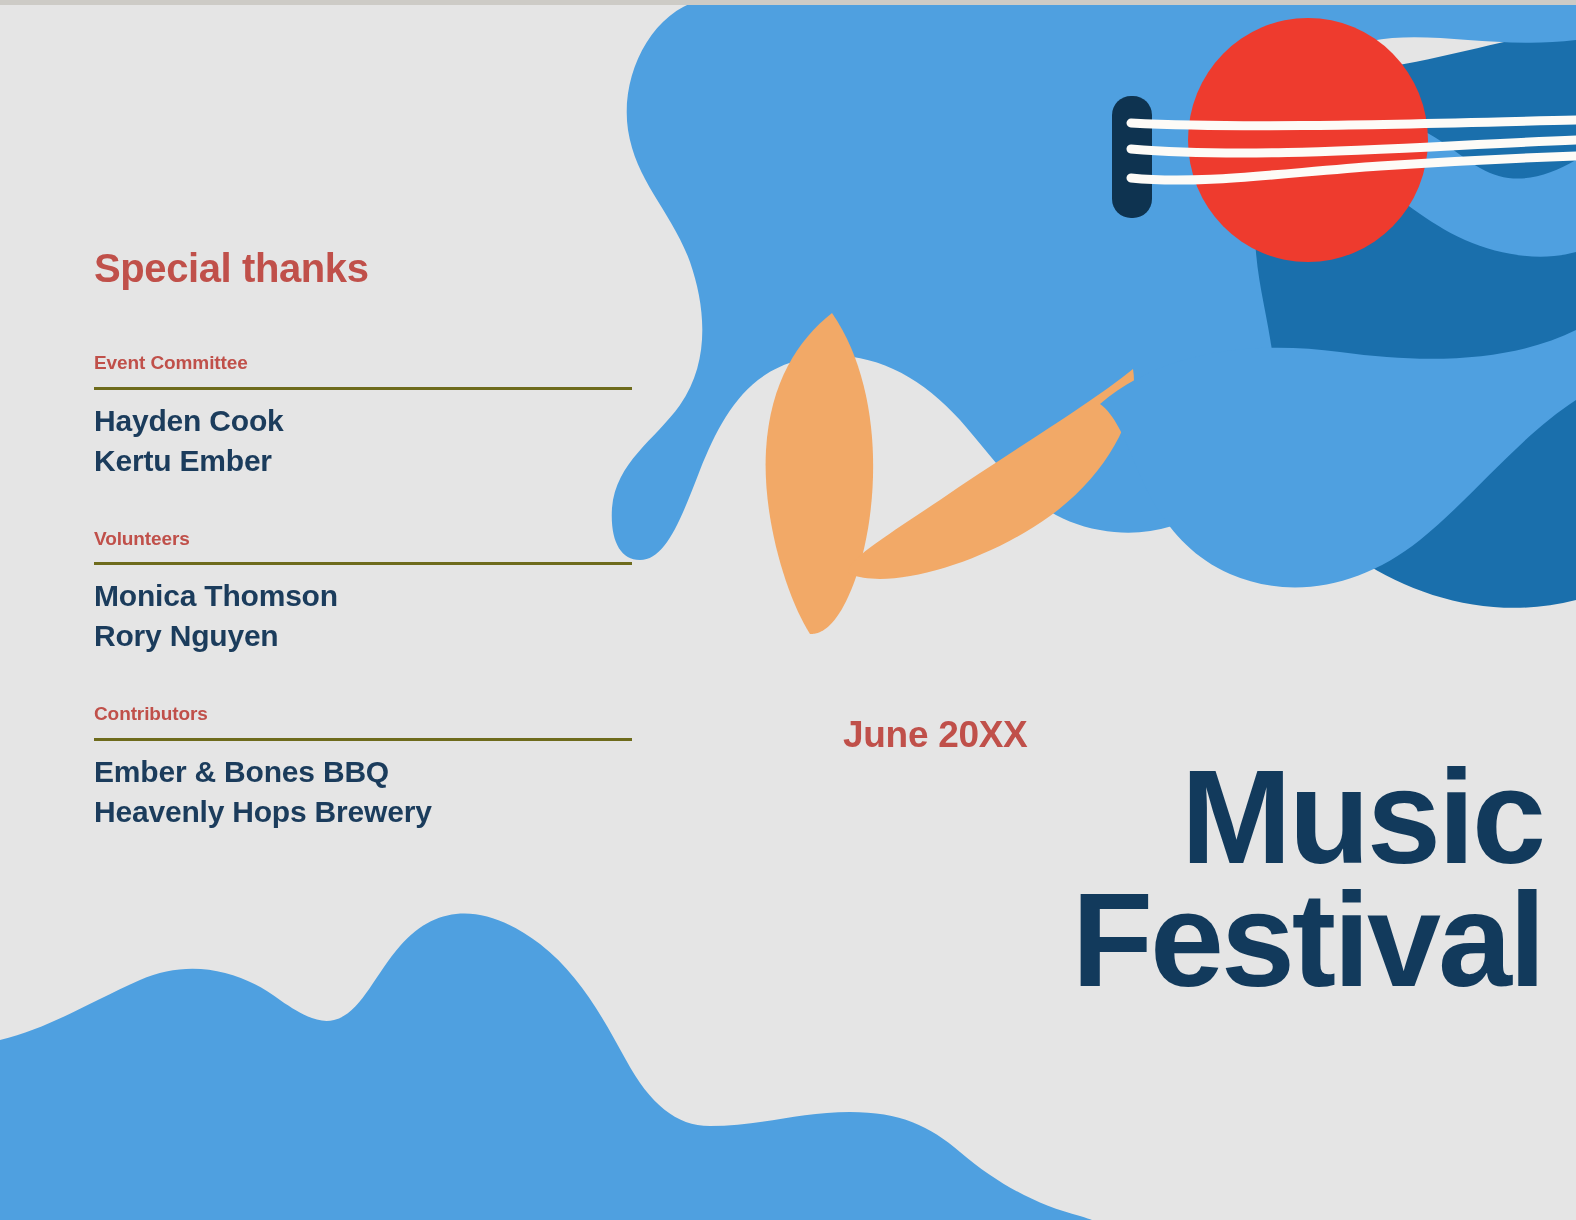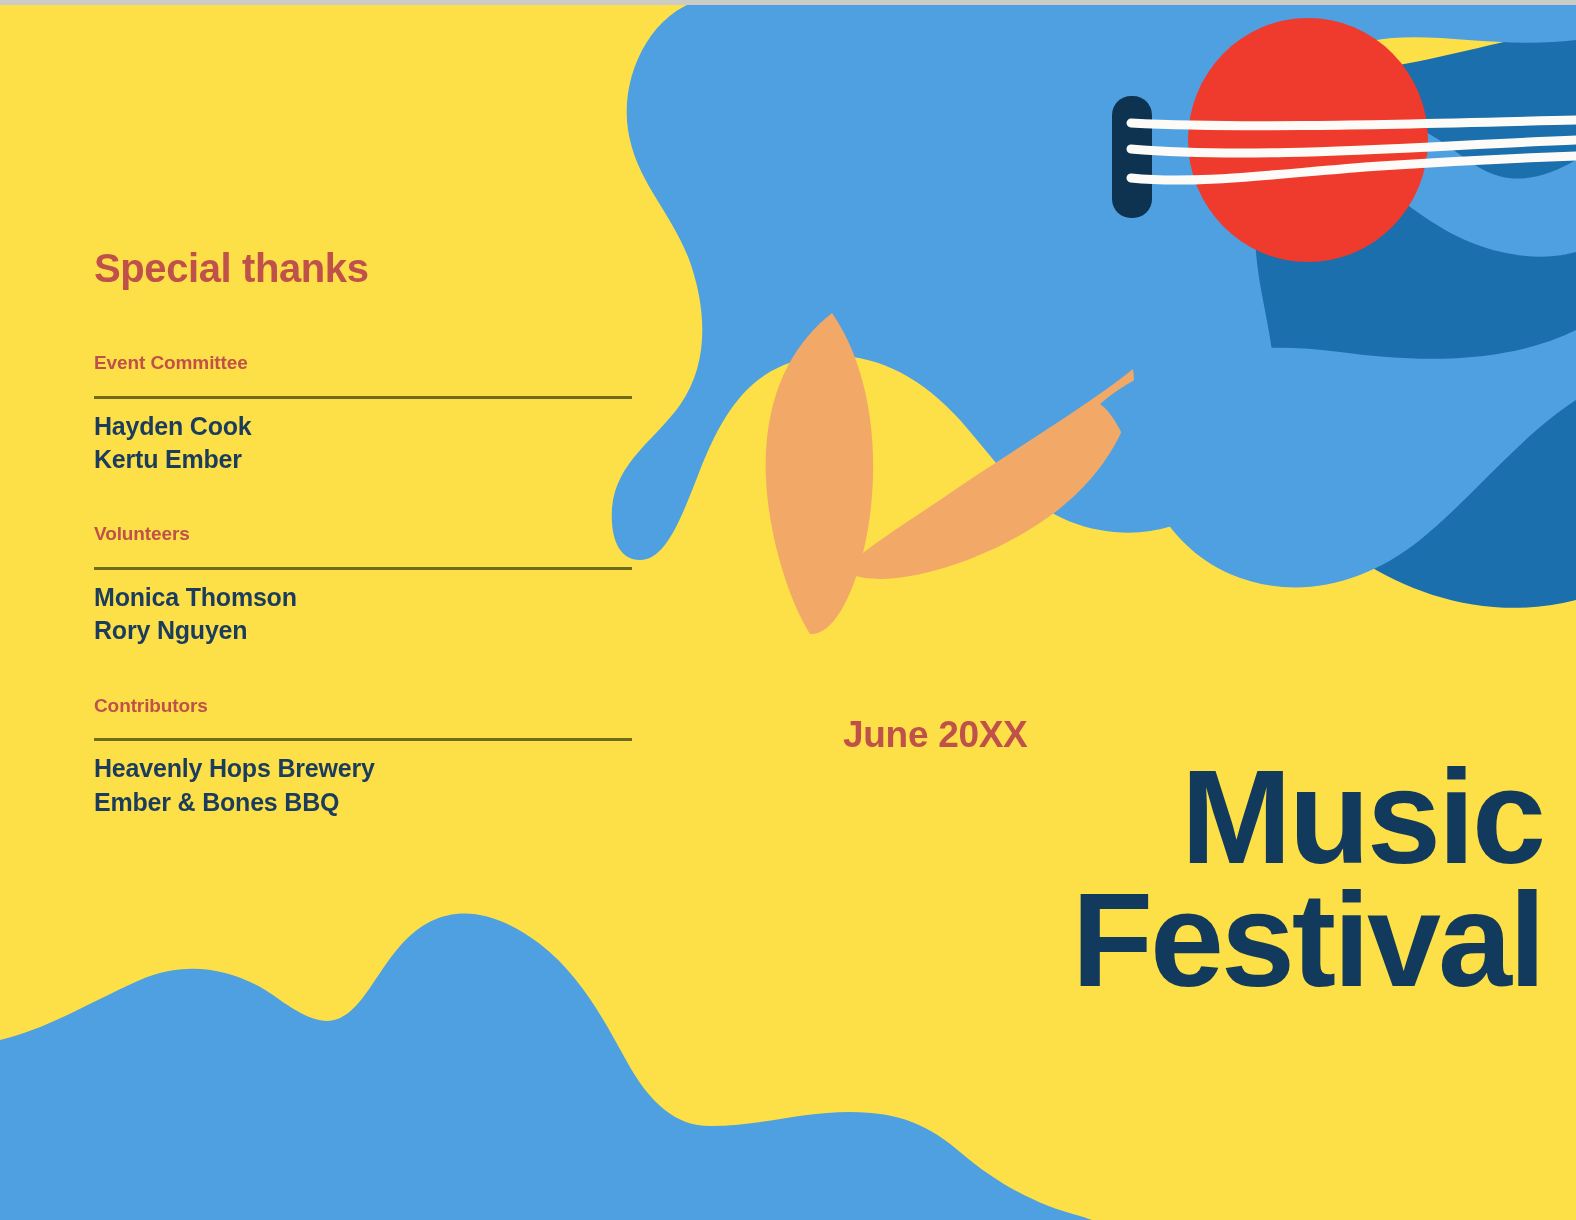--- a/index.html
+++ b/index.html
@@ -5,21 +5,21 @@
   html, body {
     margin: 0;
     padding: 0;
     background: #c9c7c2;
   }
   #poster {
     position: relative;
     width: 1576px;
     height: 1220px;
     overflow: hidden;
-    background: #fde047;
+    background: #e5e5e5;
     font-family: "Liberation Sans", sans-serif;
   }
   #top-strip {
     position: absolute;
     top: 0; left: 0;
     width: 1576px;
     height: 5px;
     background: #cdcbc6;
     z-index: 30;
   }
@@ -55,30 +55,30 @@
   }
   .thanks-group {
     margin-bottom: 47px;
   }
   .group-label {
     font-size: 19px;
     font-weight: bold;
     color: #C0504A;
     letter-spacing: -0.1px;
     line-height: 1.2;
-    padding-bottom: 21px;
+    padding-bottom: 12px;
   }
   .group-rule {
     height: 3px;
     width: 538px;
     background: #6E6B1C;
     margin-bottom: 11px;
   }
   .group-names {
-    font-size: 25px;
+    font-size: 30px;
     font-weight: bold;
     color: #1B3C5C;
     line-height: 1.33;
     letter-spacing: -0.2px;
   }
   .group-names div { white-space: pre; }
 
   
   .festival-block {
     position: absolute;
@@ -183,22 +183,22 @@
         <div class="group-names">
           <div>Monica Thomson</div>
           <div>Rory Nguyen</div>
         </div>
       </div>
 
       <div class="thanks-group">
         <div class="group-label">Contributors</div>
         <div class="group-rule"></div>
         <div class="group-names">
+          <div>Ember &amp; Bones BBQ</div>
           <div>Heavenly Hops Brewery</div>
-          <div>Ember &amp; Bones BBQ</div>
         </div>
       </div>
 
     </div>
 
     <div class="festival-block">
       <div class="festival-date">June 20XX</div>
       <div class="festival-name">
         <div>Music</div>
         <div>Festival</div>

